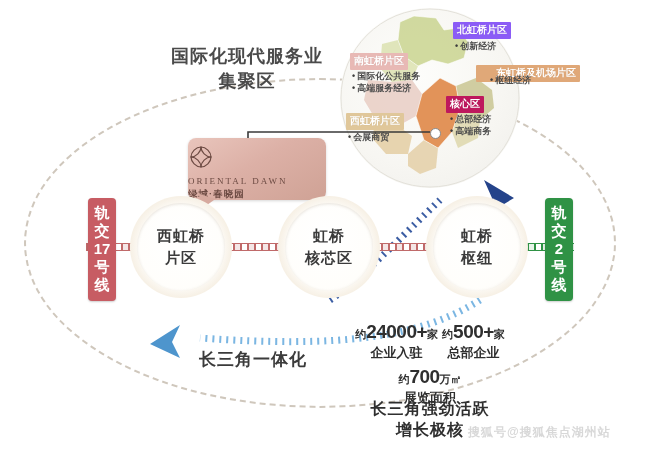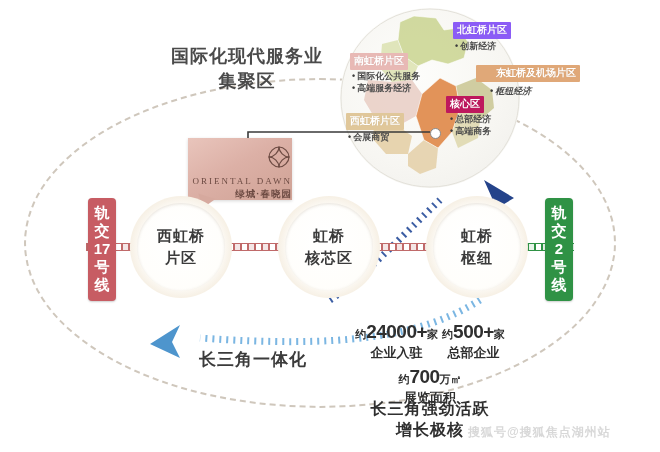--- a/index.html
+++ b/index.html
@@ -69,25 +69,25 @@
   .map-bullets span{display:block;}
   .map-bullets span:before{content:"\2022";color:#3b3b3b;margin-right:2px;font-size:9px;}
 
   .map-dot{
     position:absolute;width:9px;height:9px;border-radius:50%;
     background:#ffffff;border:1.4px solid #8a8a8a;
   }
 
   
   .logo-card{
-    position:absolute;left:188px;top:138px;width:104px;height:62px;
-    border-radius:0;
+    position:absolute;left:188px;top:138px;width:138px;height:62px;
+    border-radius:8px;
     background:linear-gradient(150deg,#e9c5bc 0%,#dcb0a6 45%,#cfa295 100%);
     box-shadow:0 1px 3px rgba(0,0,0,.16);
-    text-align:right;
+    text-align:left;
     overflow:hidden;
   }
   .logo-mark{margin-top:6px;}
   .logo-en{
     font-family:"Liberation Serif","DejaVu Serif",serif;
     font-size:9px;color:#6d4b43;letter-spacing:2px;margin-top:2px;
   }
   .logo-cn{
     font-size:9.5px;color:#6d4b43;letter-spacing:1px;margin-top:2px;font-weight:bold;
   }
@@ -223,21 +223,21 @@
     <span>创新经济</span>
   </div>
 
   <div class="map-tag tag-south" style="left:350px;top:53px;">南虹桥片区</div>
   <div class="map-bullets" style="left:352px;top:70px;">
     <span>国际化公共服务</span>
     <span>高端服务经济</span>
   </div>
 
   <div class="map-tag tag-east" style="left:476px;top:65px;padding-left:20px;">东虹桥及机场片区</div>
-  <div class="map-bullets" style="left:490px;top:85px;font-style:italic;">
+  <div class="map-bullets" style="left:490px;top:74px;">
     <span>枢纽经济</span>
   </div>
 
   <div class="map-tag tag-west" style="left:346px;top:113px;">西虹桥片区</div>
   <div class="map-bullets" style="left:348px;top:131px;">
     <span>会展商贸</span>
   </div>
 
   <div class="map-tag tag-core" style="left:446px;top:96px;">核心区</div>
   <div class="map-bullets" style="left:450px;top:113px;">

